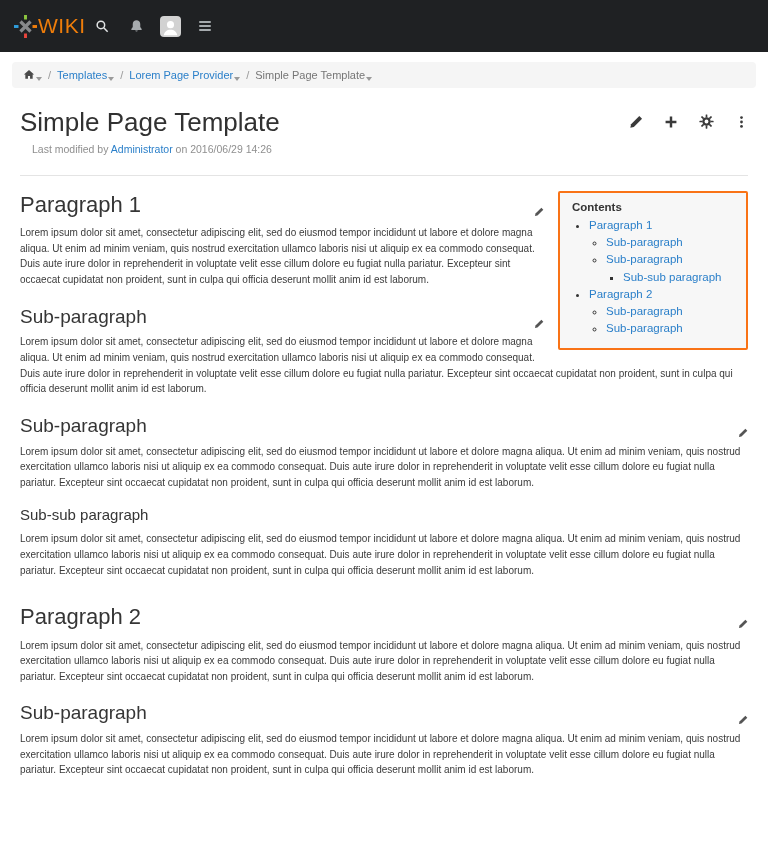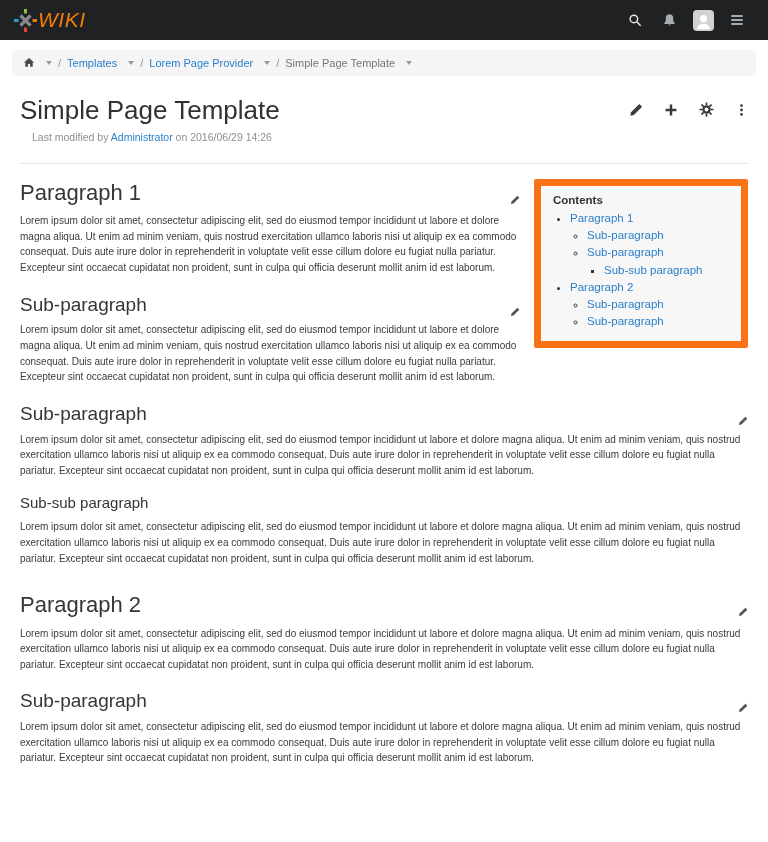--- a/index.html
+++ b/index.html
@@ -13,24 +13,23 @@
   html,body{margin:0;padding:0;}
   body{
     width:768px;min-height:842px;background:#fff;
     font-family:"Liberation Sans","DejaVu Sans",sans-serif;
     color:var(--text);position:relative;
   }
   a{color:var(--link);text-decoration:none;}
 
   
   .navbar{
-    height:40px;background:var(--navbar-bg);
-    display:flex;align-items:center;justify-content:space-between;
+    height:52px;background:var(--navbar-bg);
+    display:flex;align-items:center;
     padding:0 14px;
-    font-style:italic;
   }
   .logo{display:flex;align-items:center;gap:1px;cursor:pointer;}
   .logo .brand{
     color:var(--brand-orange);font-size:21px;font-weight:500;
     letter-spacing:.5px;line-height:1;margin-top:-1px;
   }
   .nav-right{display:flex;align-items:center;gap:0;}
   .nav-btn{
     display:flex;align-items:center;justify-content:center;
     width:34px;height:34px;cursor:pointer;color:#a6abae;background:none;border:none;padding:0;
@@ -41,21 +40,21 @@
   }
   .burger{display:flex;flex-direction:column;gap:2px;}
   .burger i{display:block;width:12px;height:2px;background:#a6abae;border-radius:1px;}
 
   
   .breadcrumb{
     margin:10px 12px;background:#f5f5f5;border-radius:4px;
     padding:7px 11px;font-size:11px;color:#777;
     display:flex;align-items:center;flex-wrap:wrap;
   }
-  .crumb{display:inline-flex;align-items:center;gap:11px;}
+  .crumb{display:inline-flex;align-items:flex-end;gap:1px;}
   .crumb .caret{
     width:0;height:0;border-left:3px solid transparent;border-right:3px solid transparent;
     border-top:4px solid #9a9a9a;display:inline-block;cursor:pointer;
   }
   .crumb-sep{margin:0 6px;color:#999;}
   .crumb-current{color:#767676;}
 
   
   .title-row{
     display:flex;align-items:flex-start;justify-content:space-between;
@@ -66,21 +65,21 @@
   }
   .page-actions{display:flex;align-items:center;gap:21px;margin-top:6px;color:#3a3a3a;}
   .action-btn{background:none;border:none;padding:0;cursor:pointer;color:#3a3a3a;display:flex;align-items:center;}
   .page-meta{padding:5px 32px 0;font-size:10.5px;color:#8f8f8f;}
   .title-divider{border:none;border-top:1px solid #e4e4e4;margin:20px 20px 0;}
 
   
   .content{padding:14px 20px 0;}
   .content:after{content:"";display:block;clear:both;}
   .toc{
-    float:right;width:214px;background:#f7f7f7;border:7px solid #f97316;
+    float:right;width:190px;background:#f7f7f7;border:2px solid #f97316;
     padding:8px 12px 10px;margin:1px 0 14px 14px;border-radius:2px;
   }
   .toc-title{font-size:11.5px;font-weight:700;color:#333;}
   .toc ul{margin:4px 0 0;padding-left:17px;font-size:11.5px;line-height:1.5;color:#333;}
   .toc ul.lvl1{list-style:disc;}
   .toc ul.lvl2{list-style:circle;margin-top:0;}
   .toc ul.lvl3{list-style:square;margin-top:0;}
 
   .sec{font-weight:400;color:#353535;line-height:1.2;}
   h1.sec{font-size:22px;margin:26px 0 7px;}

